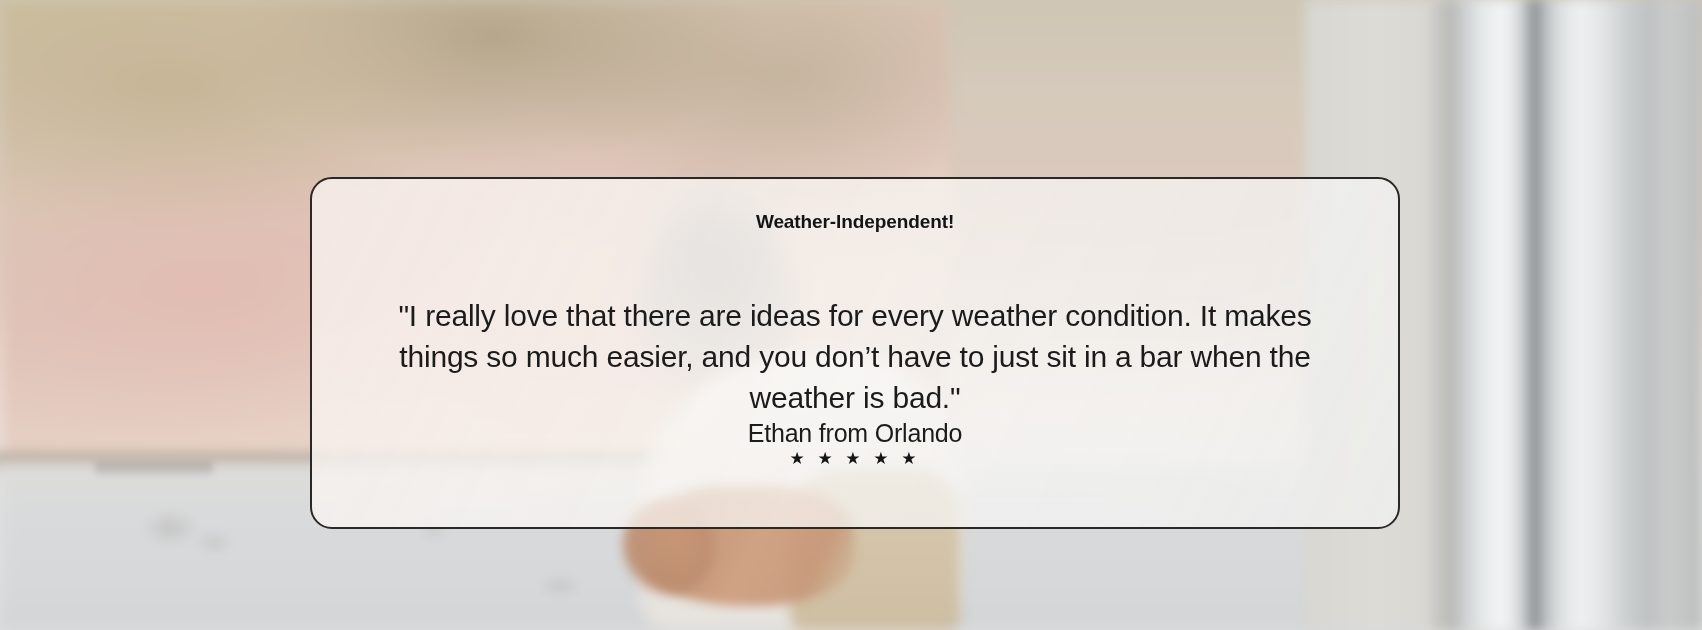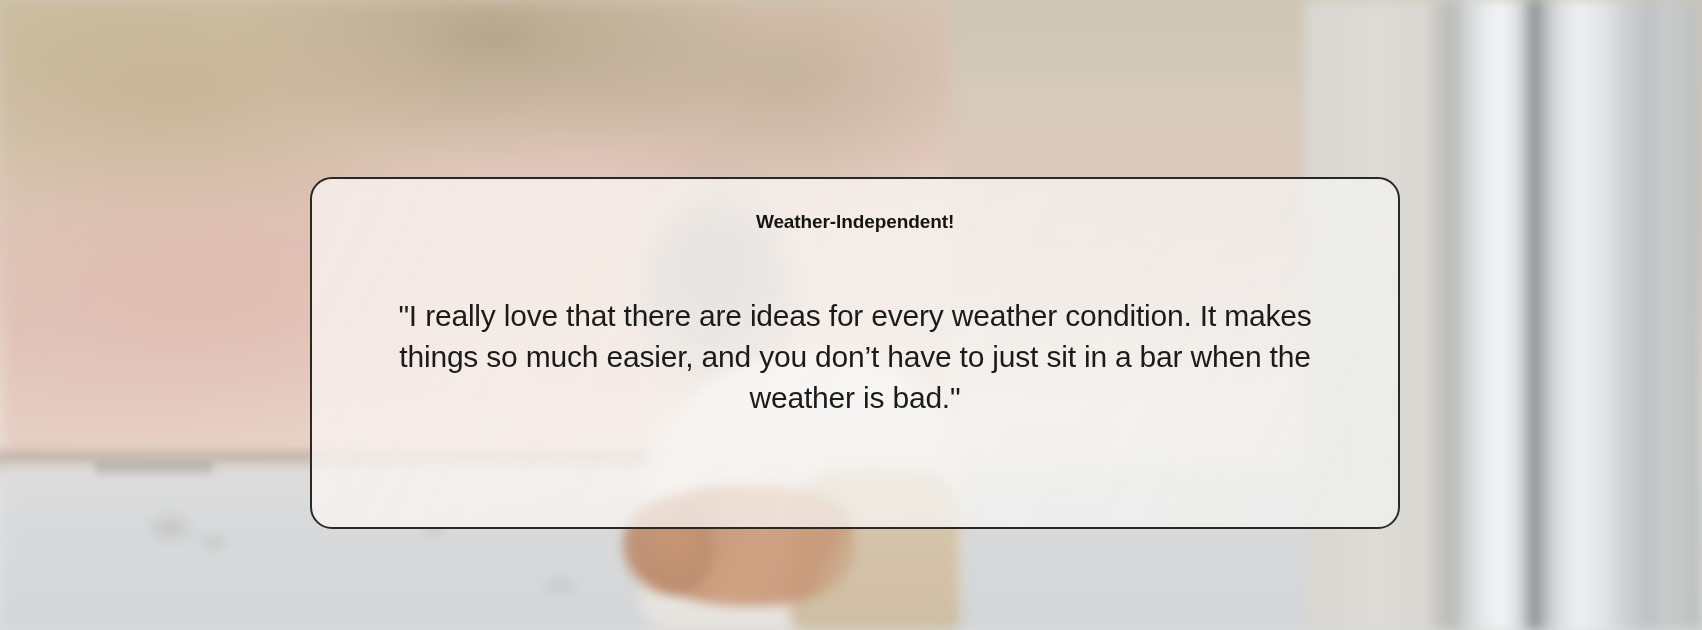--- a/index.html
+++ b/index.html
@@ -262,15 +262,19 @@
   <div class="bg-layer" id="bg-person-arm"></div>
   <div class="bg-layer" id="bg-person-hand"></div>
   <div class="bg-layer" id="bg-soften"></div>
 
   <div id="testimonial-card">
 
     <div id="testimonial-headline">Weather-Independent!</div>
 
     <div id="testimonial-quote">"I really love that there are ideas for every weather condition. It makes things so much easier, and you don’t have to just sit in a bar when the weather is bad."</div>
 
+    <div id="testimonial-footer">
+      <div id="testimonial-author">Ethan from Orlando</div>
+      <div id="testimonial-stars">★ ★ ★ ★ ★</div>
+    </div>
 
   </div>
 </div>
 
 </body></html>

